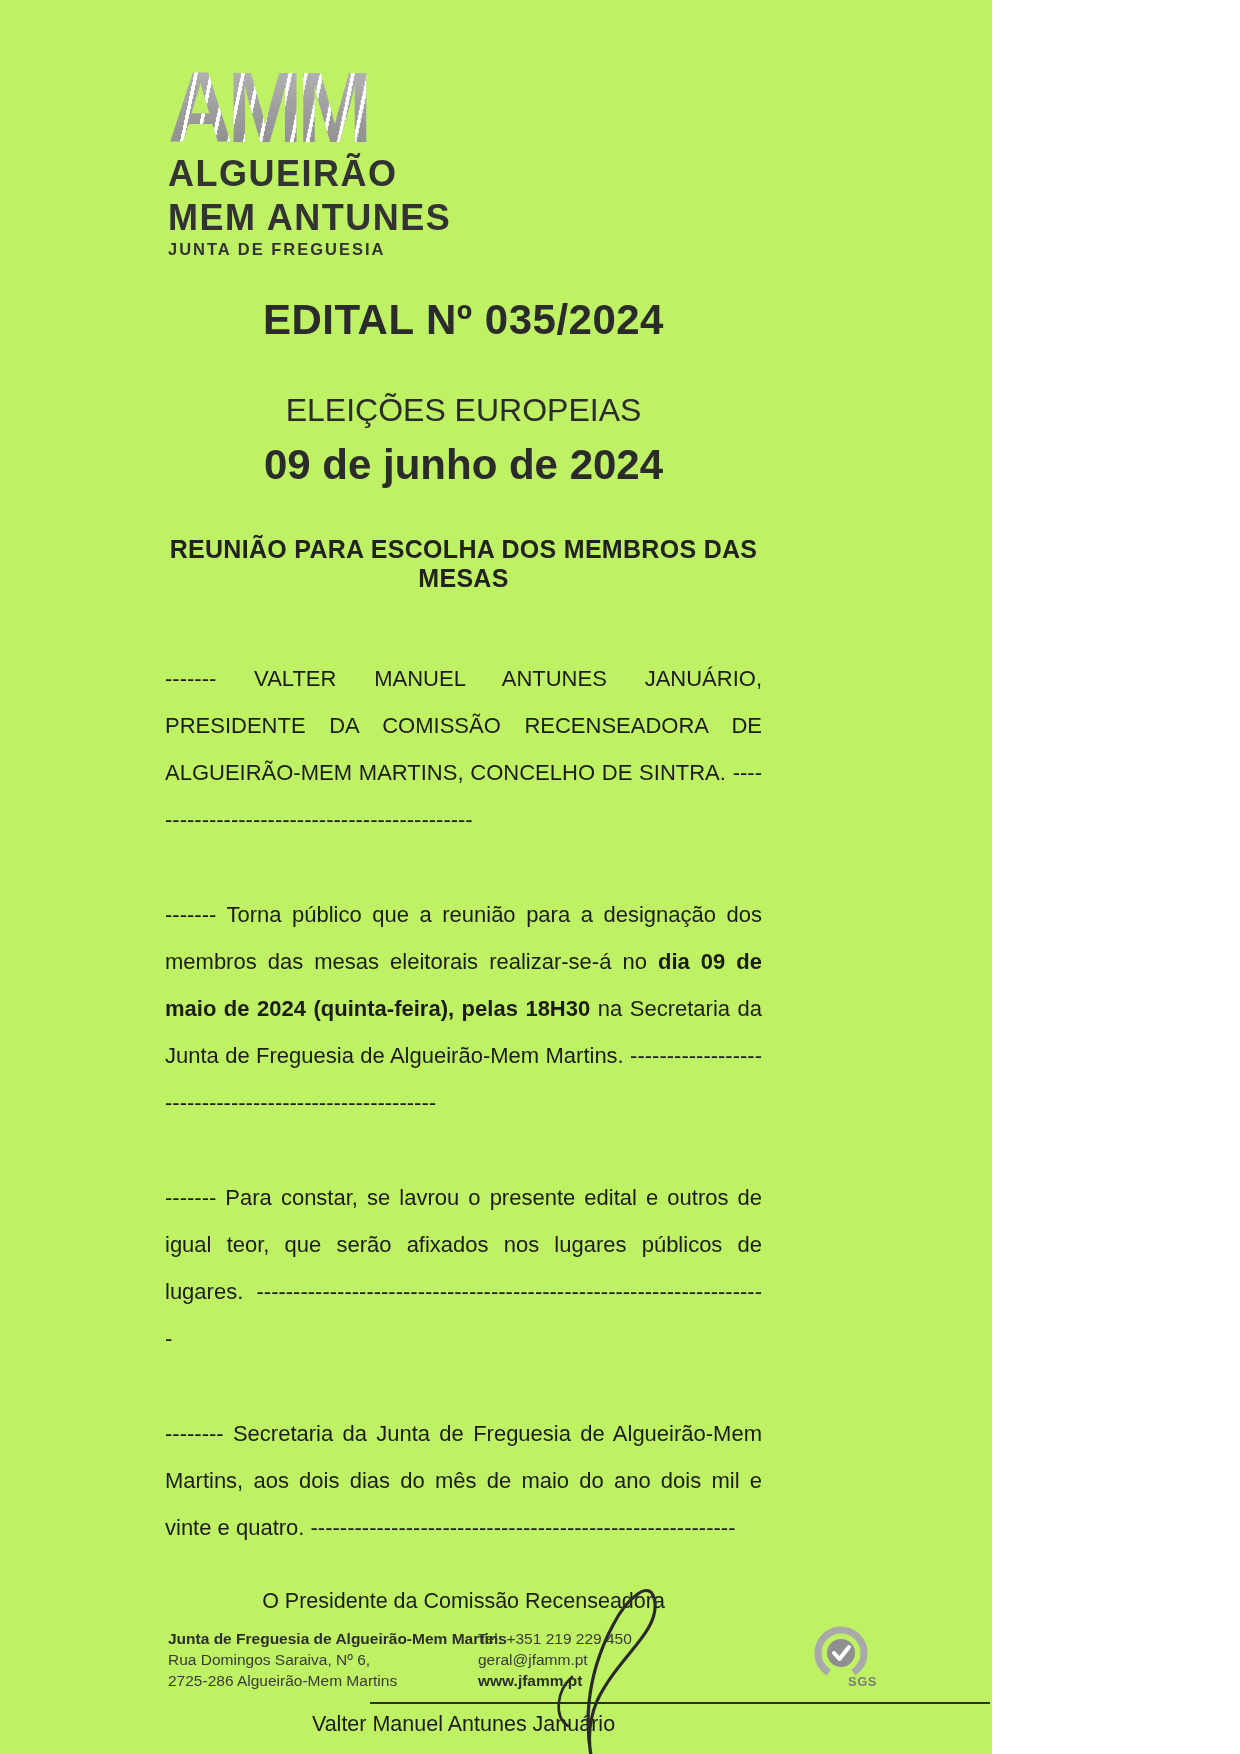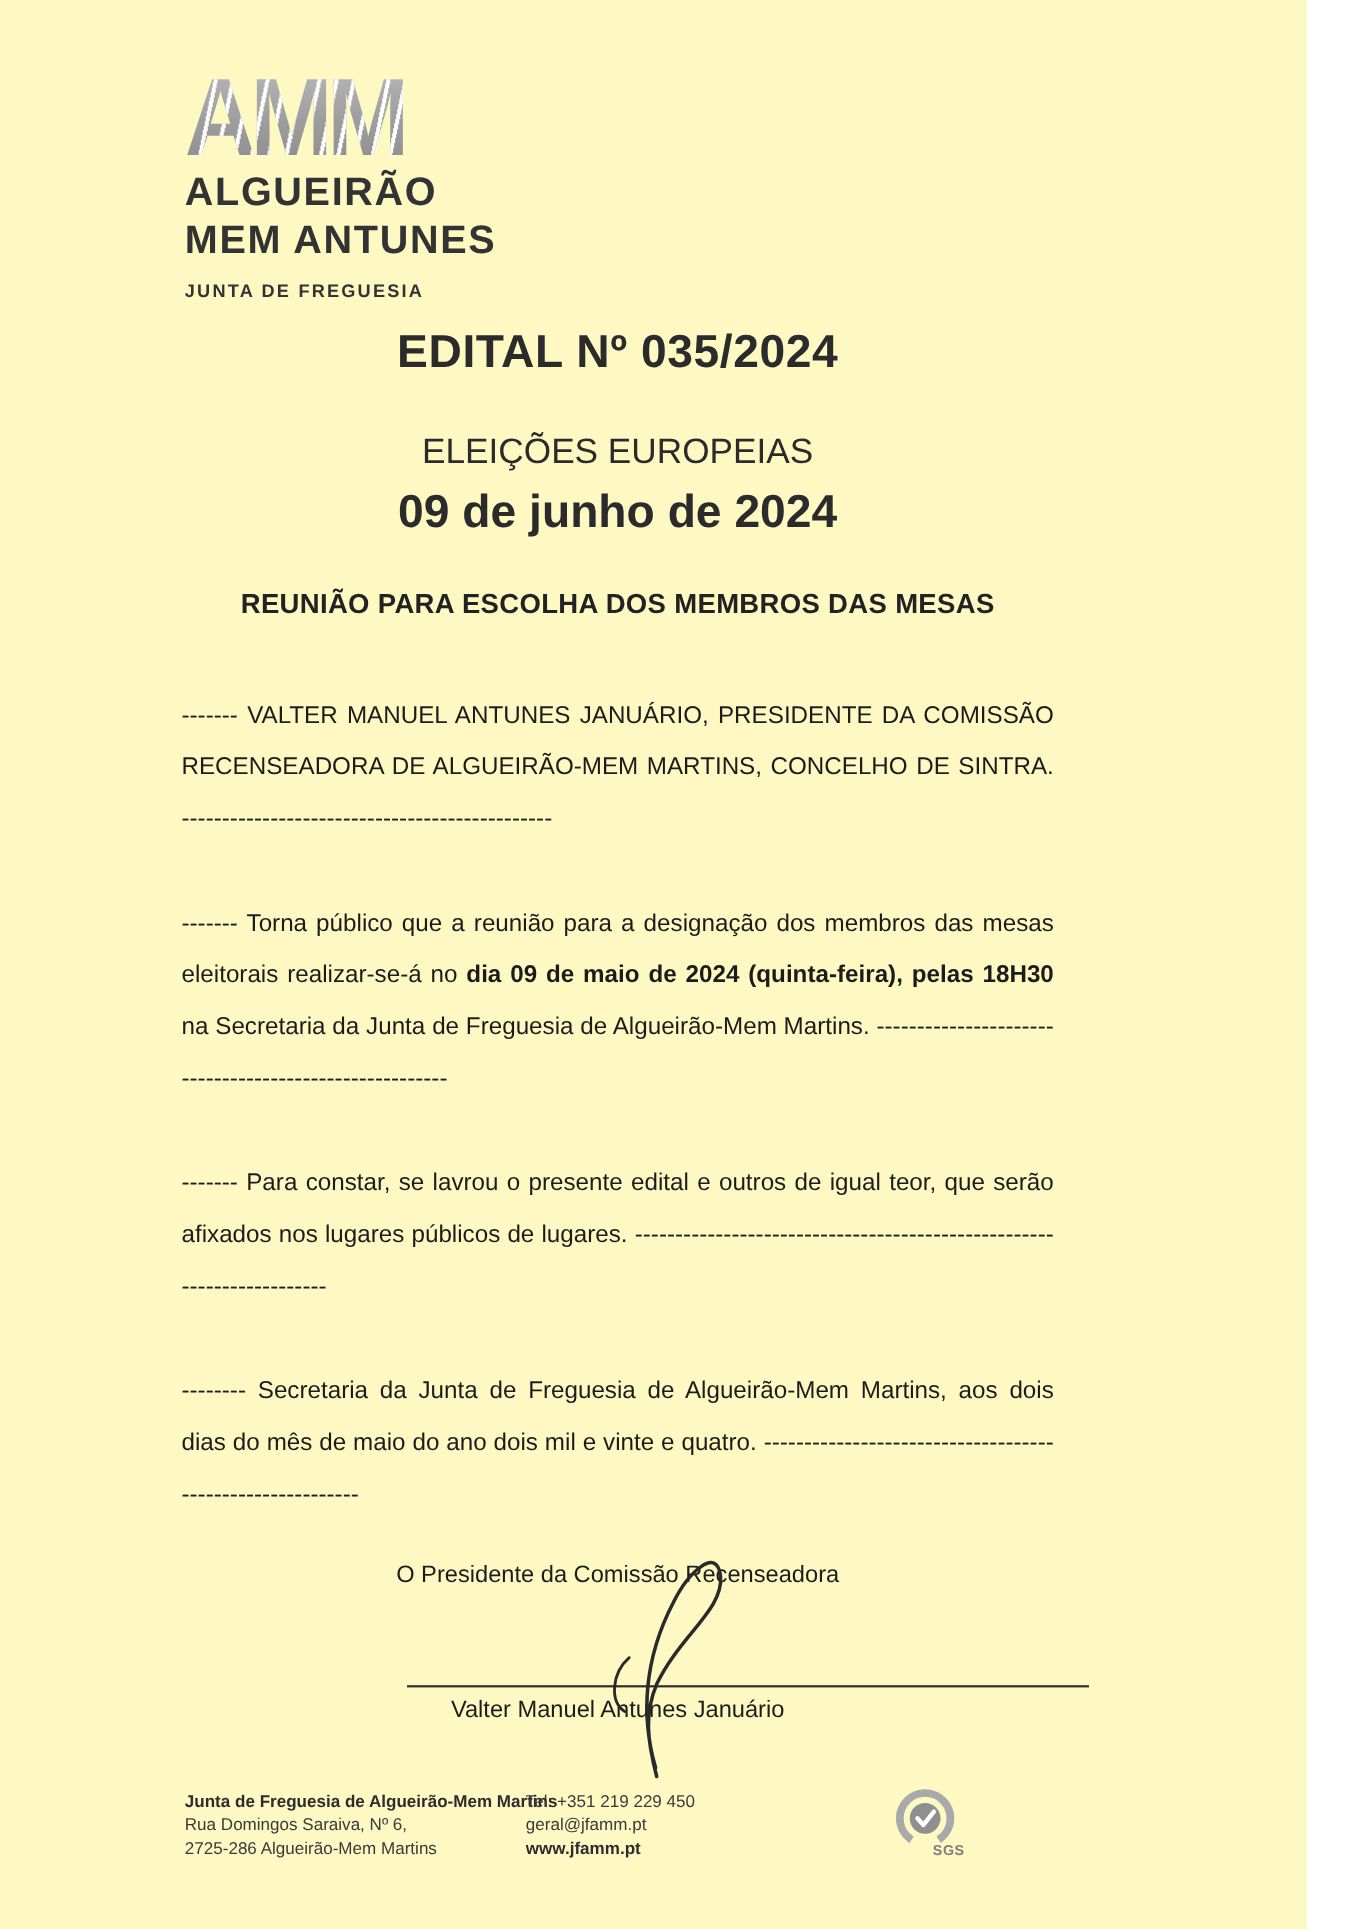--- a/index.html
+++ b/index.html
@@ -1,22 +1,22 @@
 <!DOCTYPE html>
 <html><head>
 <meta charset="utf-8">
 <style>
   * { box-sizing: border-box; }
   html, body { margin: 0; padding: 0; background: #ffffff; }
 
   .page {
     position: relative;
-    width: 1188px;
+    width: 992px;
     height: 1754px;
-    background: #fef9c3;
+    background: #bef264;
     font-family: "Liberation Sans", sans-serif;
     color: #1f1f1f;
     overflow: hidden;
   }
 
   
   .logo-block { position: absolute; left: 168px; top: 66px; }
   .logo-monogram {
     font-size: 100px;
     font-weight: 800;
@@ -42,21 +42,21 @@
     letter-spacing: 1.5px;
     color: #333333;
     line-height: 36px;
     margin-top: 8px;
   }
   .logo-sub {
     font-size: 16.5px;
     font-weight: 800;
     letter-spacing: 2px;
     color: #333333;
-    margin-top: 20px;
+    margin-top: 4px;
   }
 
   
   .content { padding: 0 230px 0 165px; }
 
   .edital-title {
     margin: 0;
     padding-top: 296px;
     text-align: center;
     font-size: 42px;

